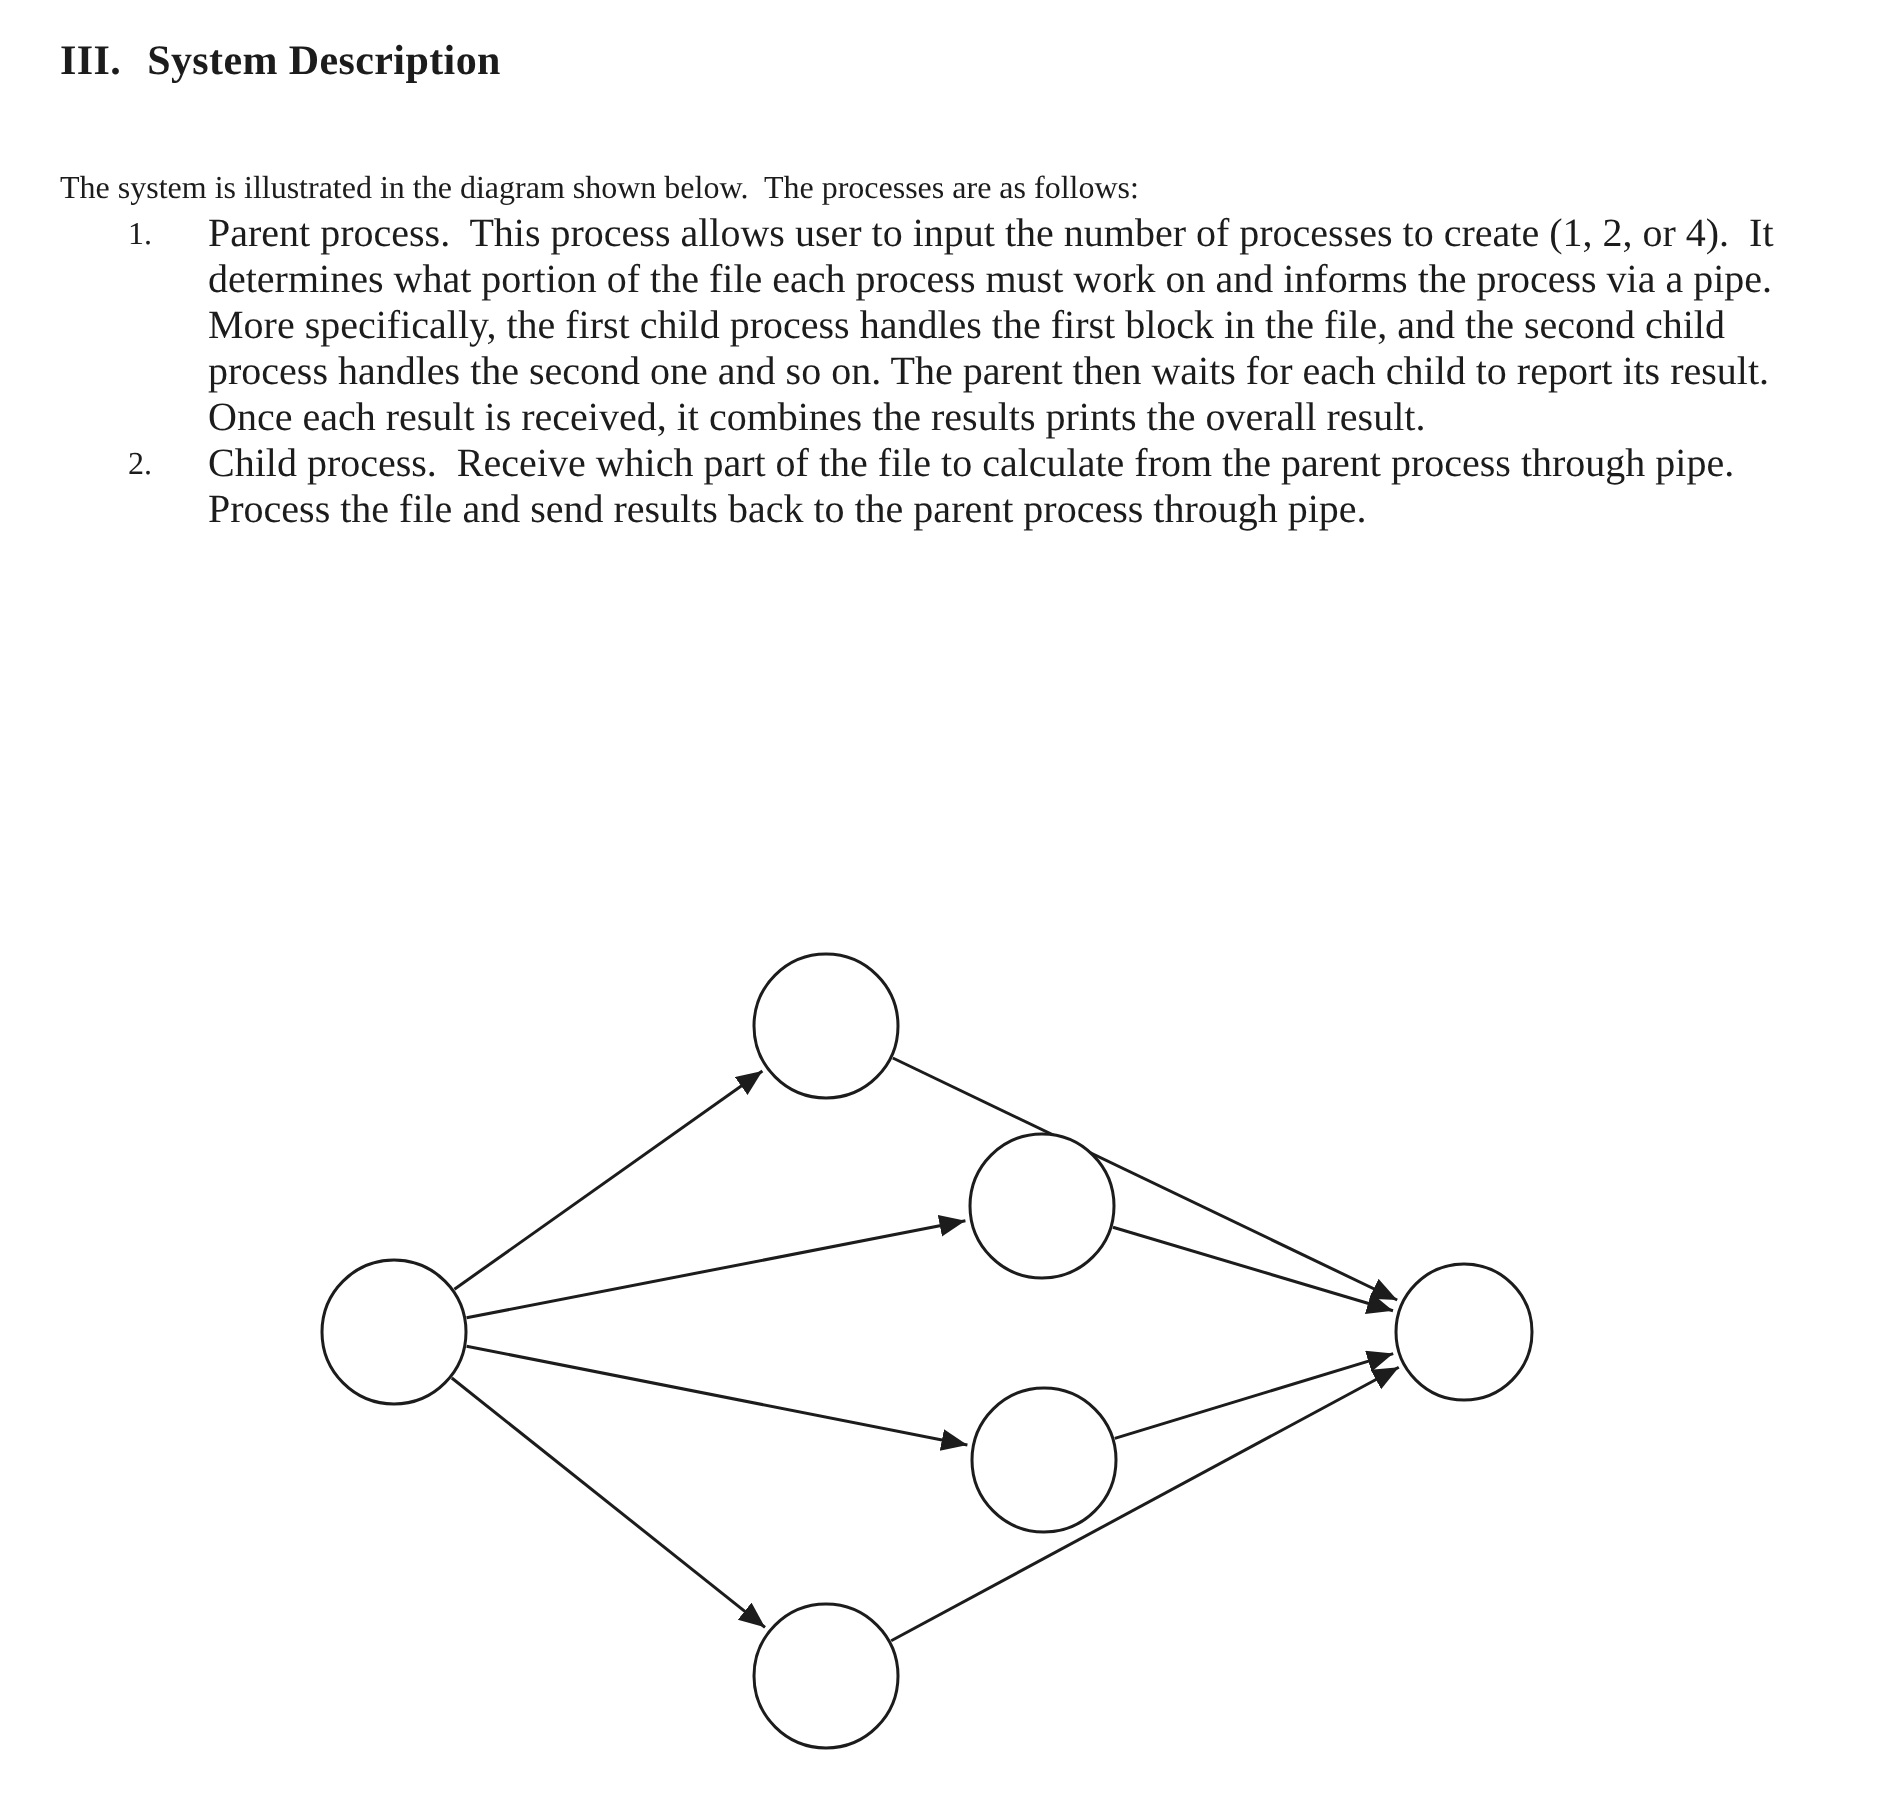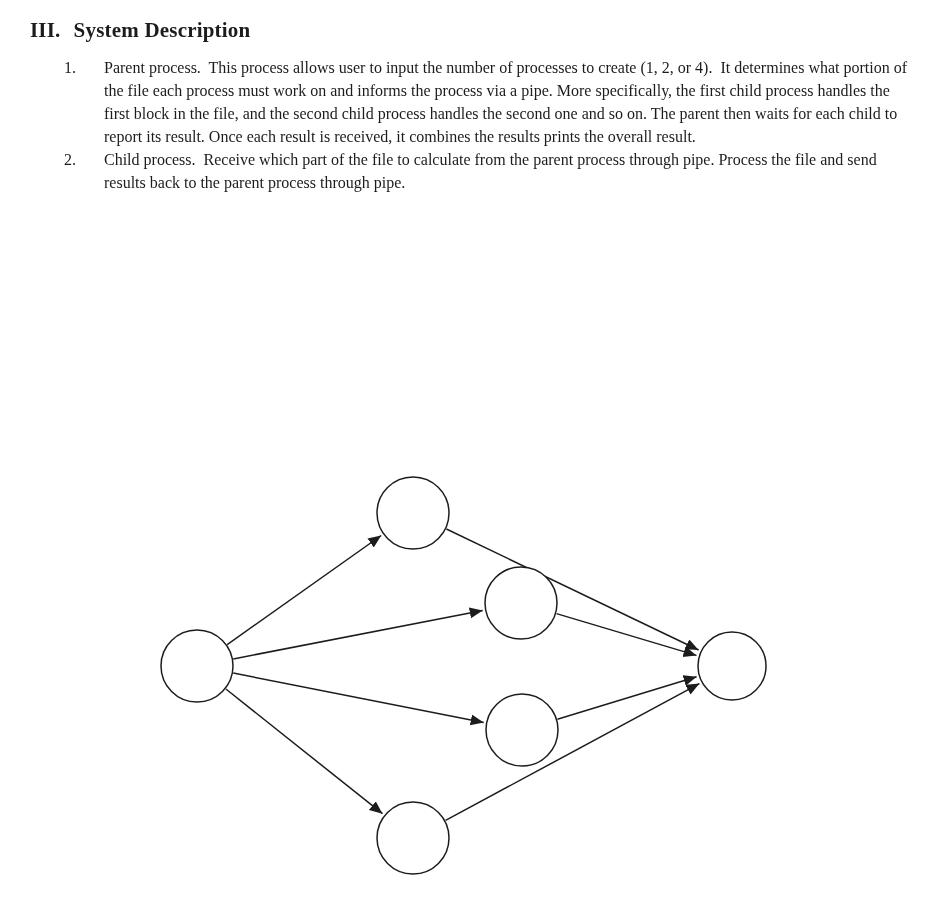--- a/index.html
+++ b/index.html
@@ -10,42 +10,43 @@
     font-family: "Liberation Serif", serif;
     position: relative;
     overflow: hidden;
   }
   .page { position: relative; width: 944px; height: 910px; background: #ffffff; }
   .doc { position: absolute; left: 30px; top: 16px; width: 878px; }
   h1.heading {
     font-size: 21px;
     font-weight: bold;
     line-height: 28px;
-    margin-bottom: 12px;
+    margin-bottom: 39px;
     letter-spacing: 0.2px;
   }
   h1.heading .numeral { margin-right: 13px; }
   .intro {
     font-size: 16px;
     line-height: 23px;
     white-space: pre-wrap;
   }
   .list { width: 100%; }
   .list-item { display: flex; align-items: flex-start; padding-left: 34px; }
   .num { flex: 0 0 40px; width: 40px; font-size: 16px; line-height: 23px; }
-  .item-text { flex: 1; font-size: 16px; line-height: 23px; white-space: pre-wrap; }
+  .item-text { flex: 1; font-size: 20px; line-height: 23px; white-space: pre-wrap; }
   .item-text b { font-weight: normal; }
   svg.diagram { position: absolute; left: 0; top: 0; pointer-events: none; }
 </style>
 </head>
 <body>
 
 <div class="page">
   <div class="doc">
     <h1 class="heading"><span class="numeral">III.</span><span>System Description</span></h1>
+    <p class="intro">The system is illustrated in the diagram shown below.  The processes are as follows:</p>
     <div class="list">
       <div class="list-item">
         <span class="num">1.</span>
         <span class="item-text"><span>Parent process.  This process allows user to input the number of processes to create (1, 2, or 4).  It determines what portion of the file each process must work on and informs the process via a pipe. More specifically, the first child process handles the first block in the file, and the second child process handles the second one and so on. The parent then waits for each child to report its result. Once each result is received, it combines the results prints the overall result.</span></span>
       </div>
       <div class="list-item">
         <span class="num">2.</span>
         <span class="item-text"><span>Child process.  Receive which part of the file to calculate from the parent process </span><b>through pipe</b><span>. Process the file and send results back to the parent process </span><b>through pipe</b><span>.</span></span>
       </div>
     </div>

